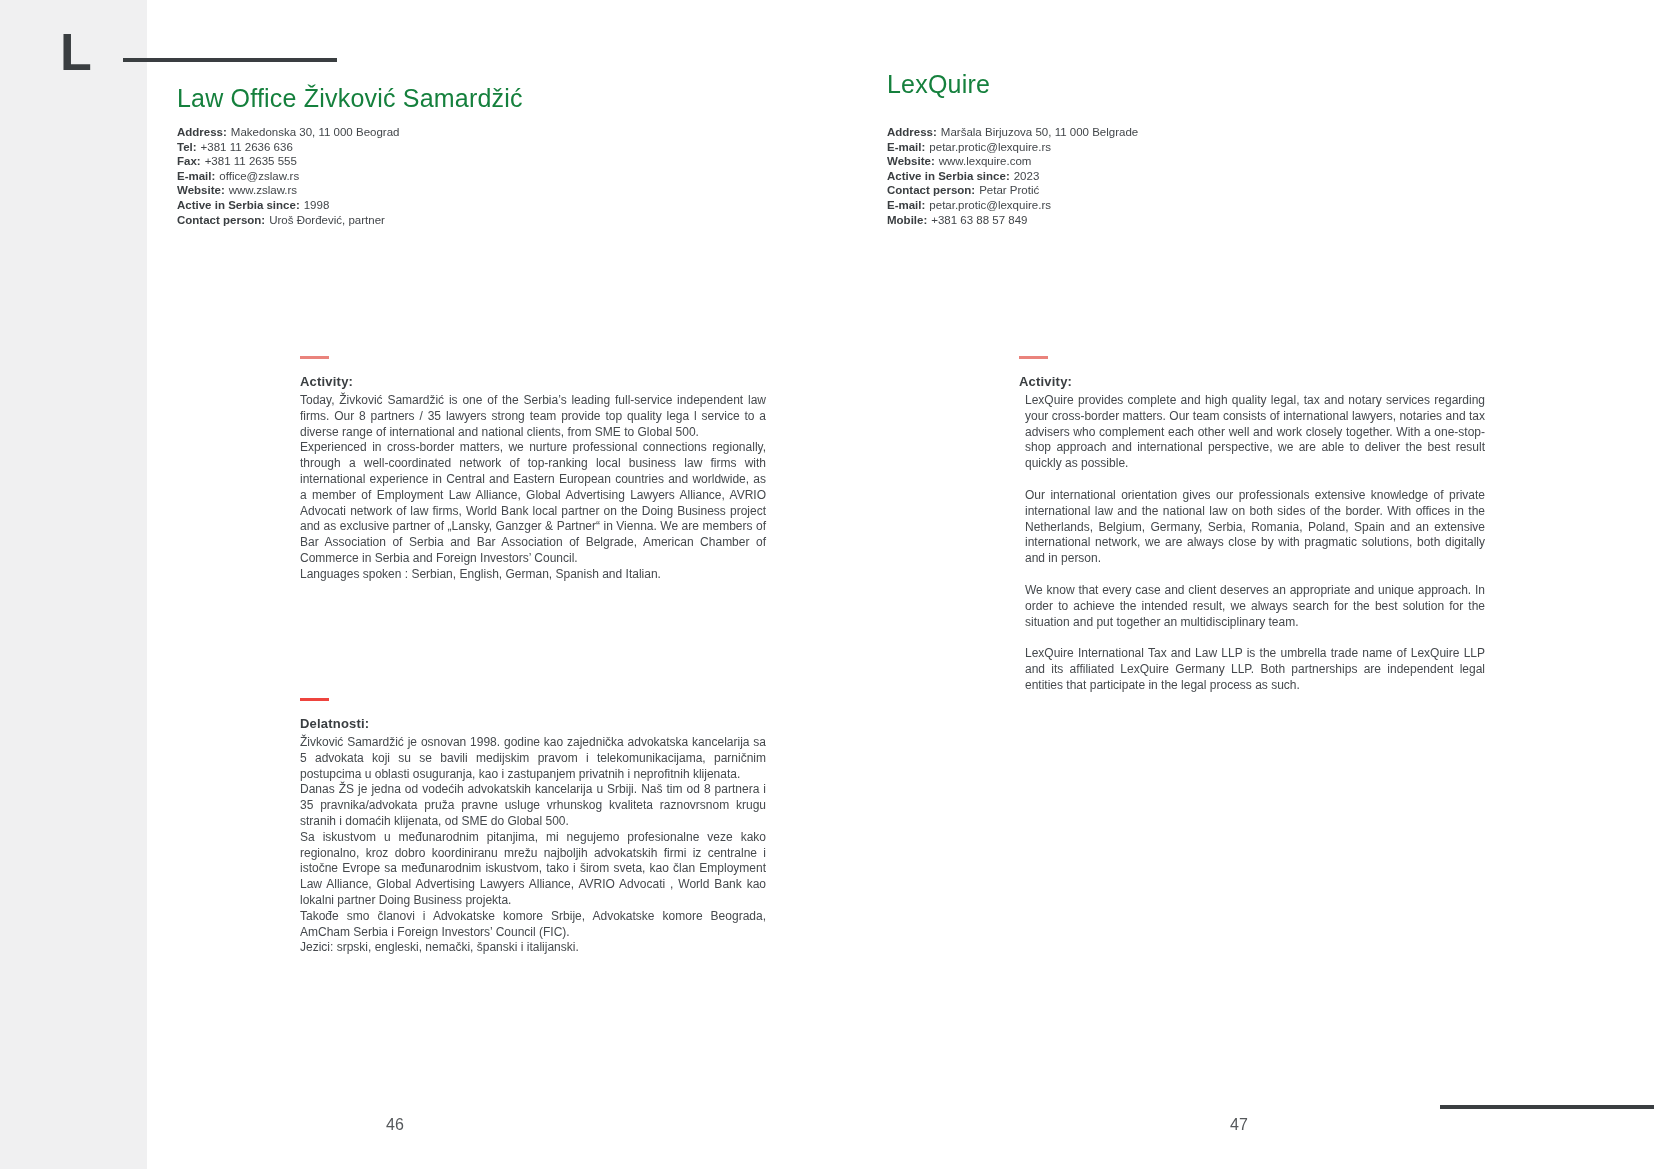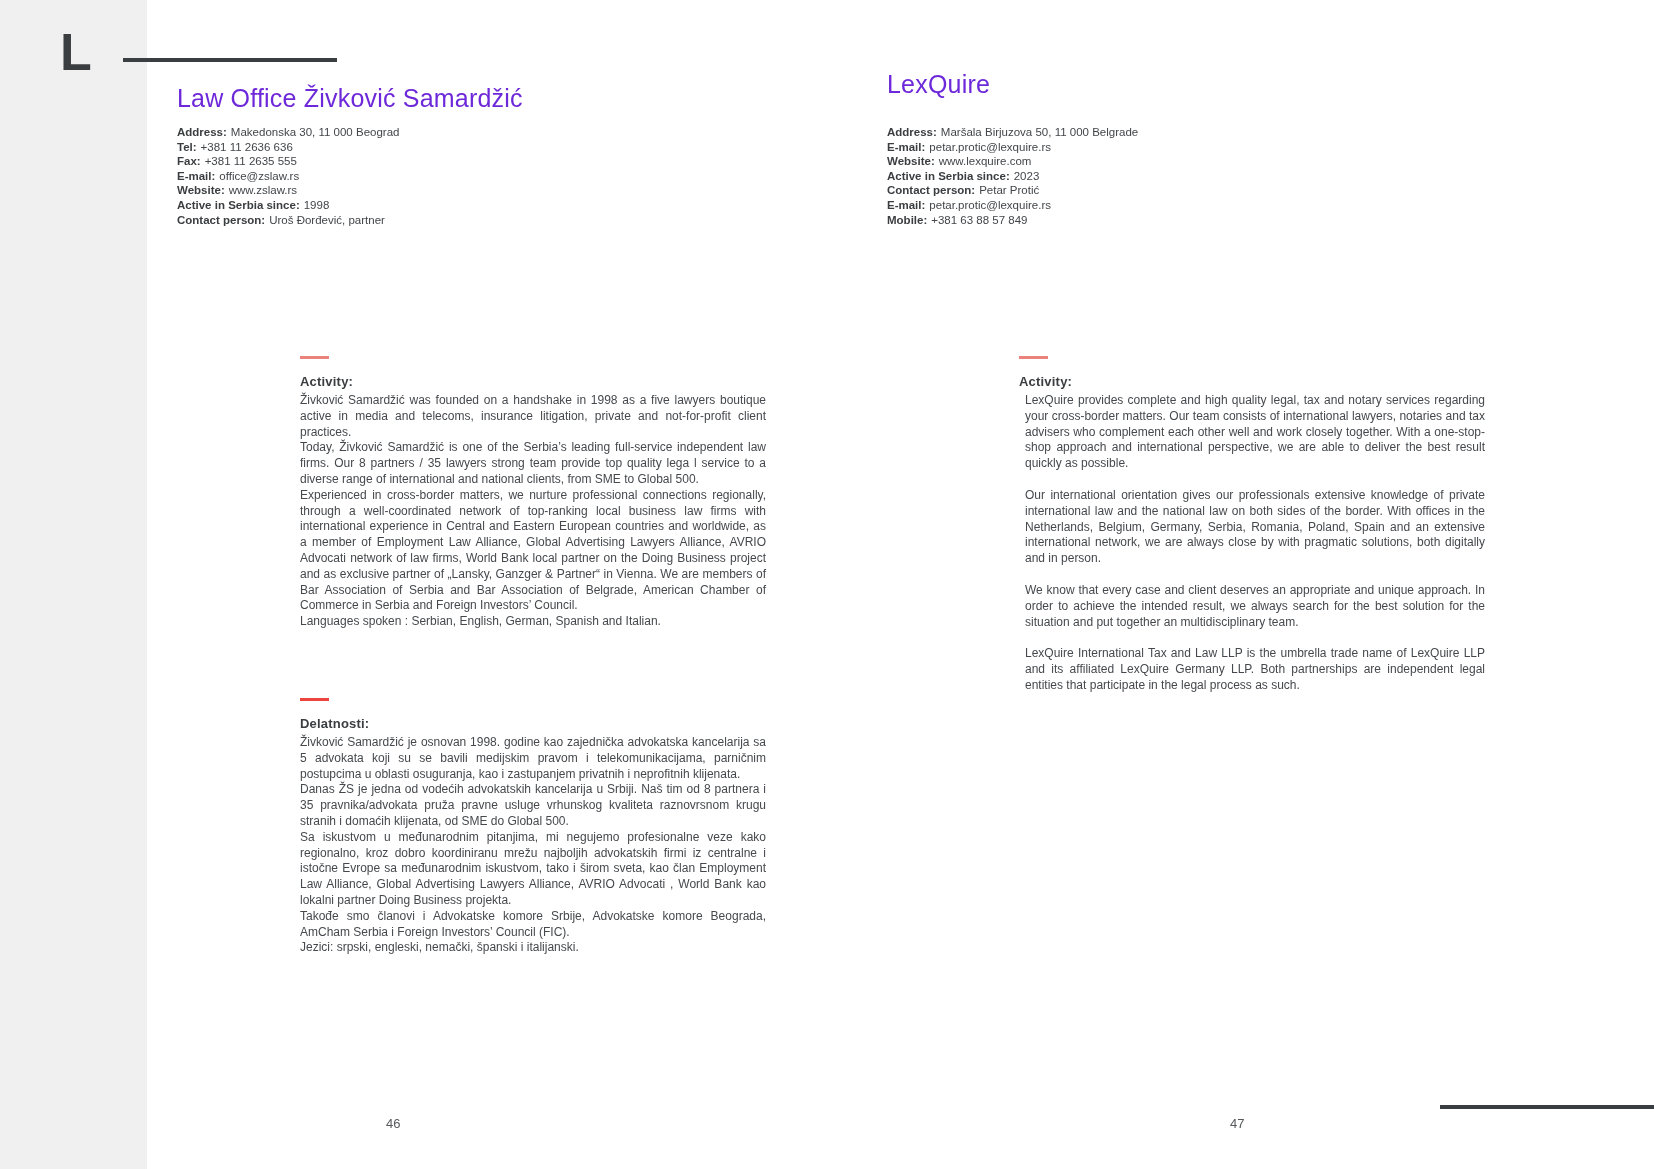--- a/index.html
+++ b/index.html
@@ -40,21 +40,21 @@
     left: 1440px; top: 1105px;
     width: 214px; height: 4px;
     background: #3a3e41;
   }
   .profile-title {
     position: absolute;
     margin: 0;
     font-size: 25px;
     font-weight: 400;
     letter-spacing: 0.2px;
-    color: #6d28d9;
+    color: #15803d;
     text-align: right;
   }
   .title-left  { left: 177px; top: 84px; }
   .title-right { left: 887px; top: 70px; }
   .contacts {
     position: absolute;
     width: 560px;
     font-size: 11.5px;
     line-height: 14.6px;
     color: #42464a;
@@ -89,21 +89,21 @@
     font-size: 12px;
     line-height: 15.8px;
     text-align: justify;
     color: #45494d;
   }
   .gap-paras p { margin: 0 0 16px 6px; }
   .gap-paras p:last-child { margin-bottom: 0; }
   .pagenum {
     position: absolute;
     top: 1116px;
-    font-size: 13px;
+    font-size: 16px;
     color: #55585b;
   }
   .pagenum-left  { left: 386px; }
   .pagenum-right { left: 1230px; }
 </style>
 </head>
 <body>
 
 <div class="page">
 
@@ -120,21 +120,20 @@
     <div class="cline"><span class="clbl">E-mail:</span><span class="cval">office@zslaw.rs</span></div>
     <div class="cline"><span class="clbl">Website:</span><span class="cval">www.zslaw.rs</span></div>
     <div class="cline"><span class="clbl">Active in Serbia since:</span><span class="cval">1998</span></div>
     <div class="cline"><span class="clbl">Contact person:</span><span class="cval">Uroš Đorđević, partner</span></div>
   </div>
 
   <div class="section sec-act-left">
     <div class="dash dash-salmon"></div>
     <h2 class="sec-heading">Activity:</h2>
     <div class="sec-body">
-      <p>Živković Samardžić was founded on a handshake in 1998 as a five lawyers boutique active in media and telecoms, insurance litigation, private and not-for-profit client practices.</p>
       <p>Today, Živković Samardžić is one of the Serbia’s leading full-service independent law firms. Our 8 partners / 35 lawyers strong team provide top quality lega l service to a diverse range of international and national clients, from SME to Global 500.</p>
       <p>Experienced in cross-border matters, we nurture professional connections regionally, through a well-coordinated network of top-ranking local business law firms with international experience in Central and Eastern European countries and worldwide, as a member of Employment Law Alliance, Global Advertising Lawyers Alliance, AVRIO Advocati network of law firms, World Bank local partner on the Doing Business project and as exclusive partner of „Lansky, Ganzger &amp; Partner“ in Vienna. We are members of Bar Association of Serbia and Bar Association of Belgrade, American Chamber of Commerce in Serbia and Foreign Investors’ Council.</p>
       <p>Languages spoken : Serbian, English, German, Spanish and Italian.</p>
     </div>
   </div>
 
   <div class="section sec-del-left">
     <div class="dash dash-red"></div>
     <h2 class="sec-heading">Delatnosti:</h2>
     <div class="sec-body">

